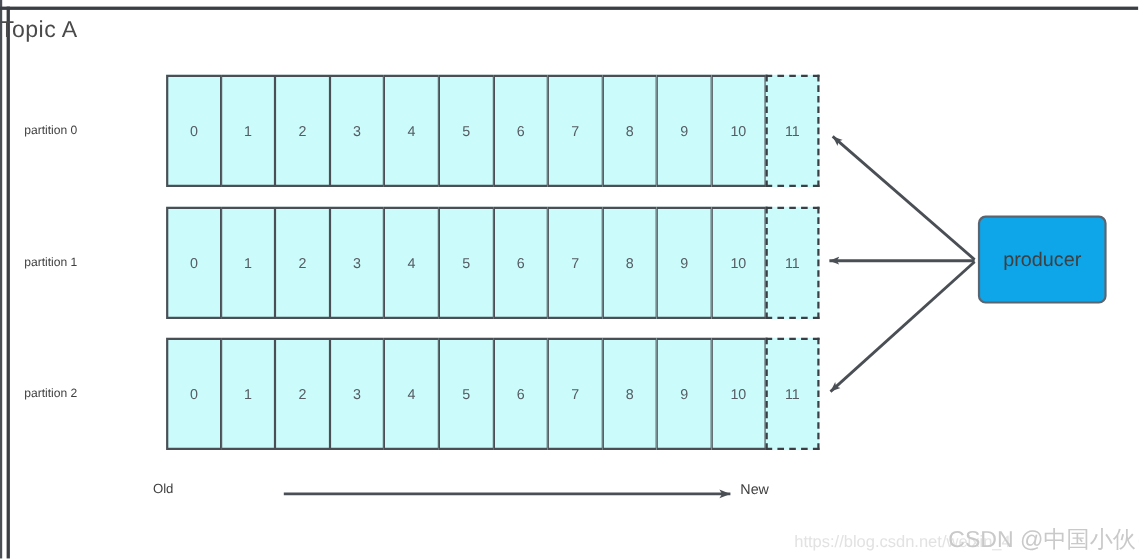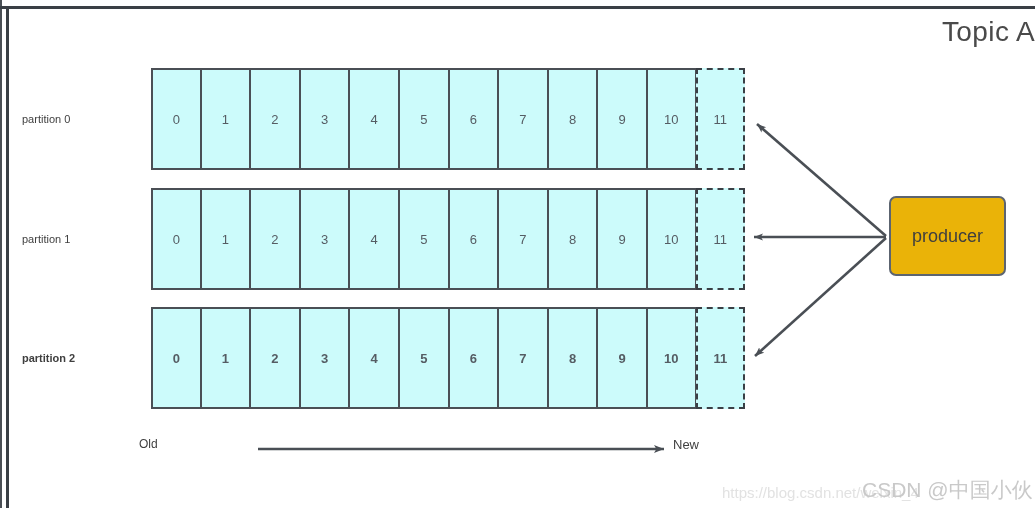--- a/index.html
+++ b/index.html
@@ -44,22 +44,22 @@
     height: 508px;
     background: #4a4f55;
   }
 
   
   .topic-title {
     position: absolute;
     left: 0;
     top: 16px;
     width: 1035px;
-    text-align: right;
-    font-size: 28px;
+    text-align: left;
+    font-size: 21px;
     color: #4a4a4a;
     letter-spacing: 0.4px;
   }
 
   
   .row {
     position: absolute;
     height: 102px;
   }
   .row-label {
@@ -101,21 +101,21 @@
   }
 
   
   .producer {
     position: absolute;
     left: 889px;
     top: 196px;
     width: 117px;
     height: 80px;
     box-sizing: border-box;
-    background: #eab308;
+    background: #0ea5e9;
     border: 2px solid #5c6470;
     border-radius: 7px;
     display: flex;
     align-items: center;
     justify-content: center;
     font-size: 18px;
     color: #3f3f3f;
   }
 
   
@@ -202,21 +202,21 @@
       <div class="cell">5</div>
       <div class="cell">6</div>
       <div class="cell">7</div>
       <div class="cell">8</div>
       <div class="cell">9</div>
       <div class="cell last-solid">10</div>
       <div class="cell pending">11</div>
     </div>
   </div>
 
-  <div class="row" style="top:307px; left:0; width:934px;font-weight:bold;">
+  <div class="row" style="top:307px; left:0; width:934px;">
     <div class="row-label">partition 2</div>
     <div class="cells">
       <div class="cell first">0</div>
       <div class="cell">1</div>
       <div class="cell">2</div>
       <div class="cell">3</div>
       <div class="cell">4</div>
       <div class="cell">5</div>
       <div class="cell">6</div>
       <div class="cell">7</div>

